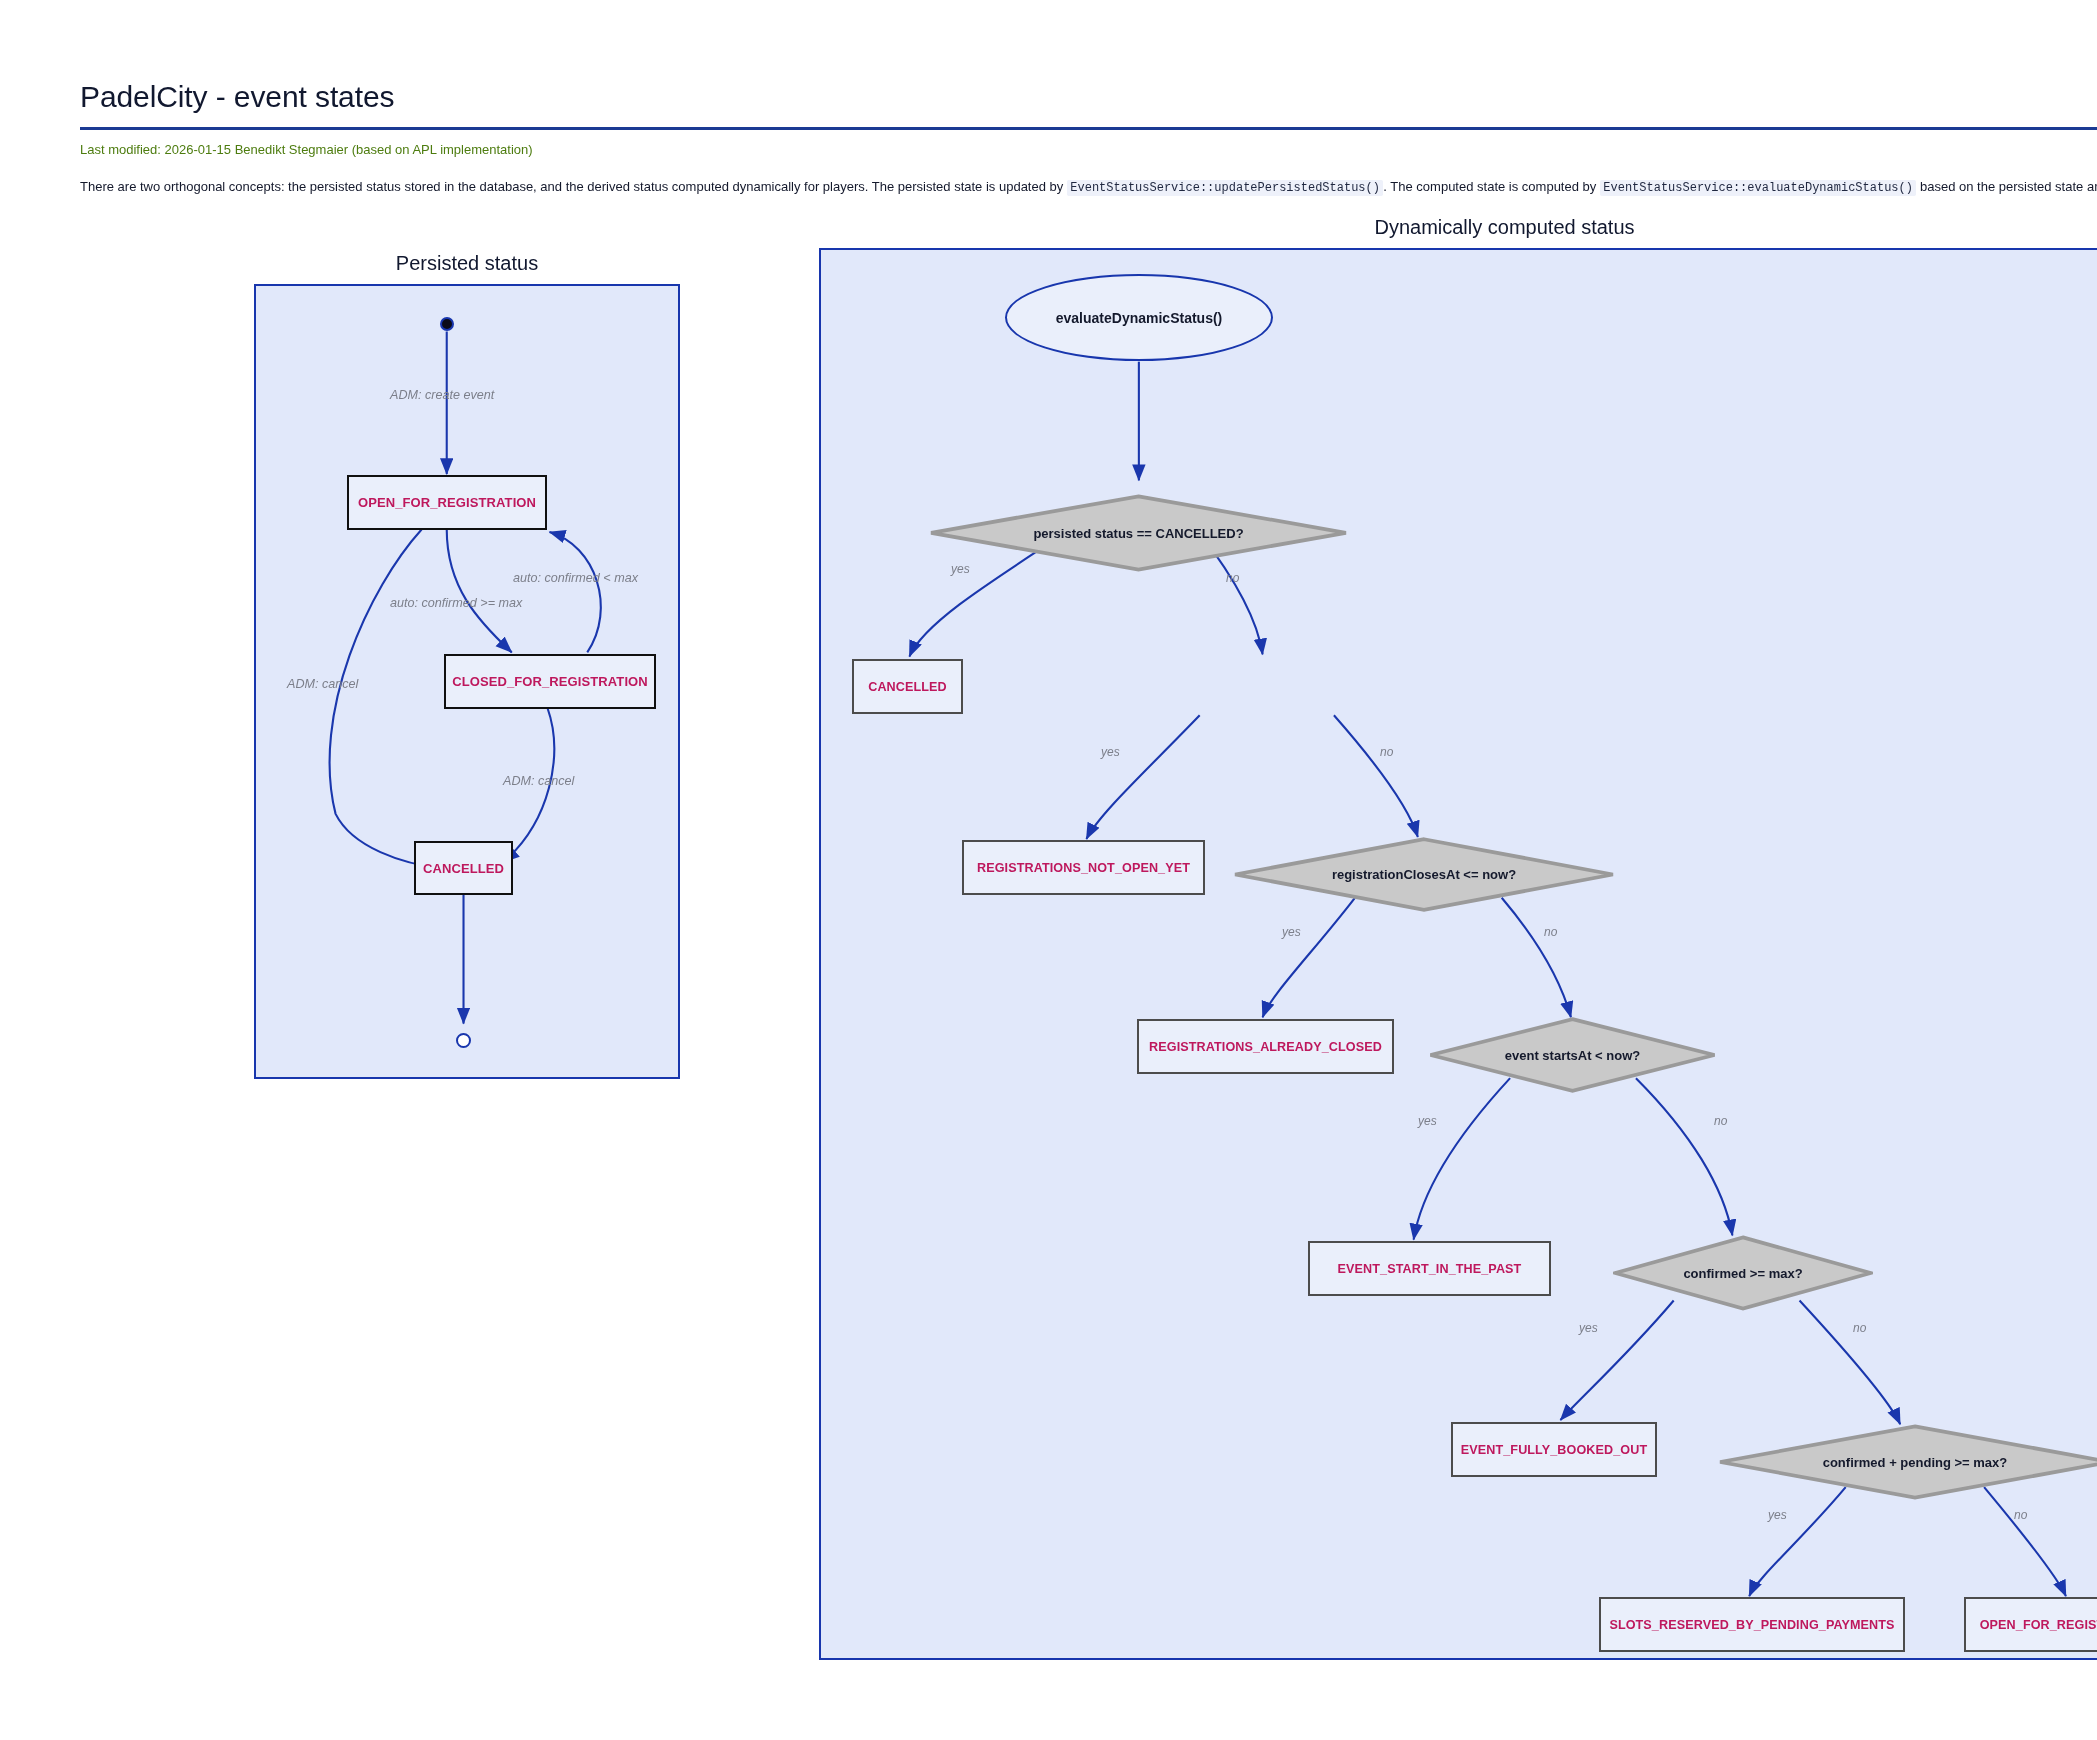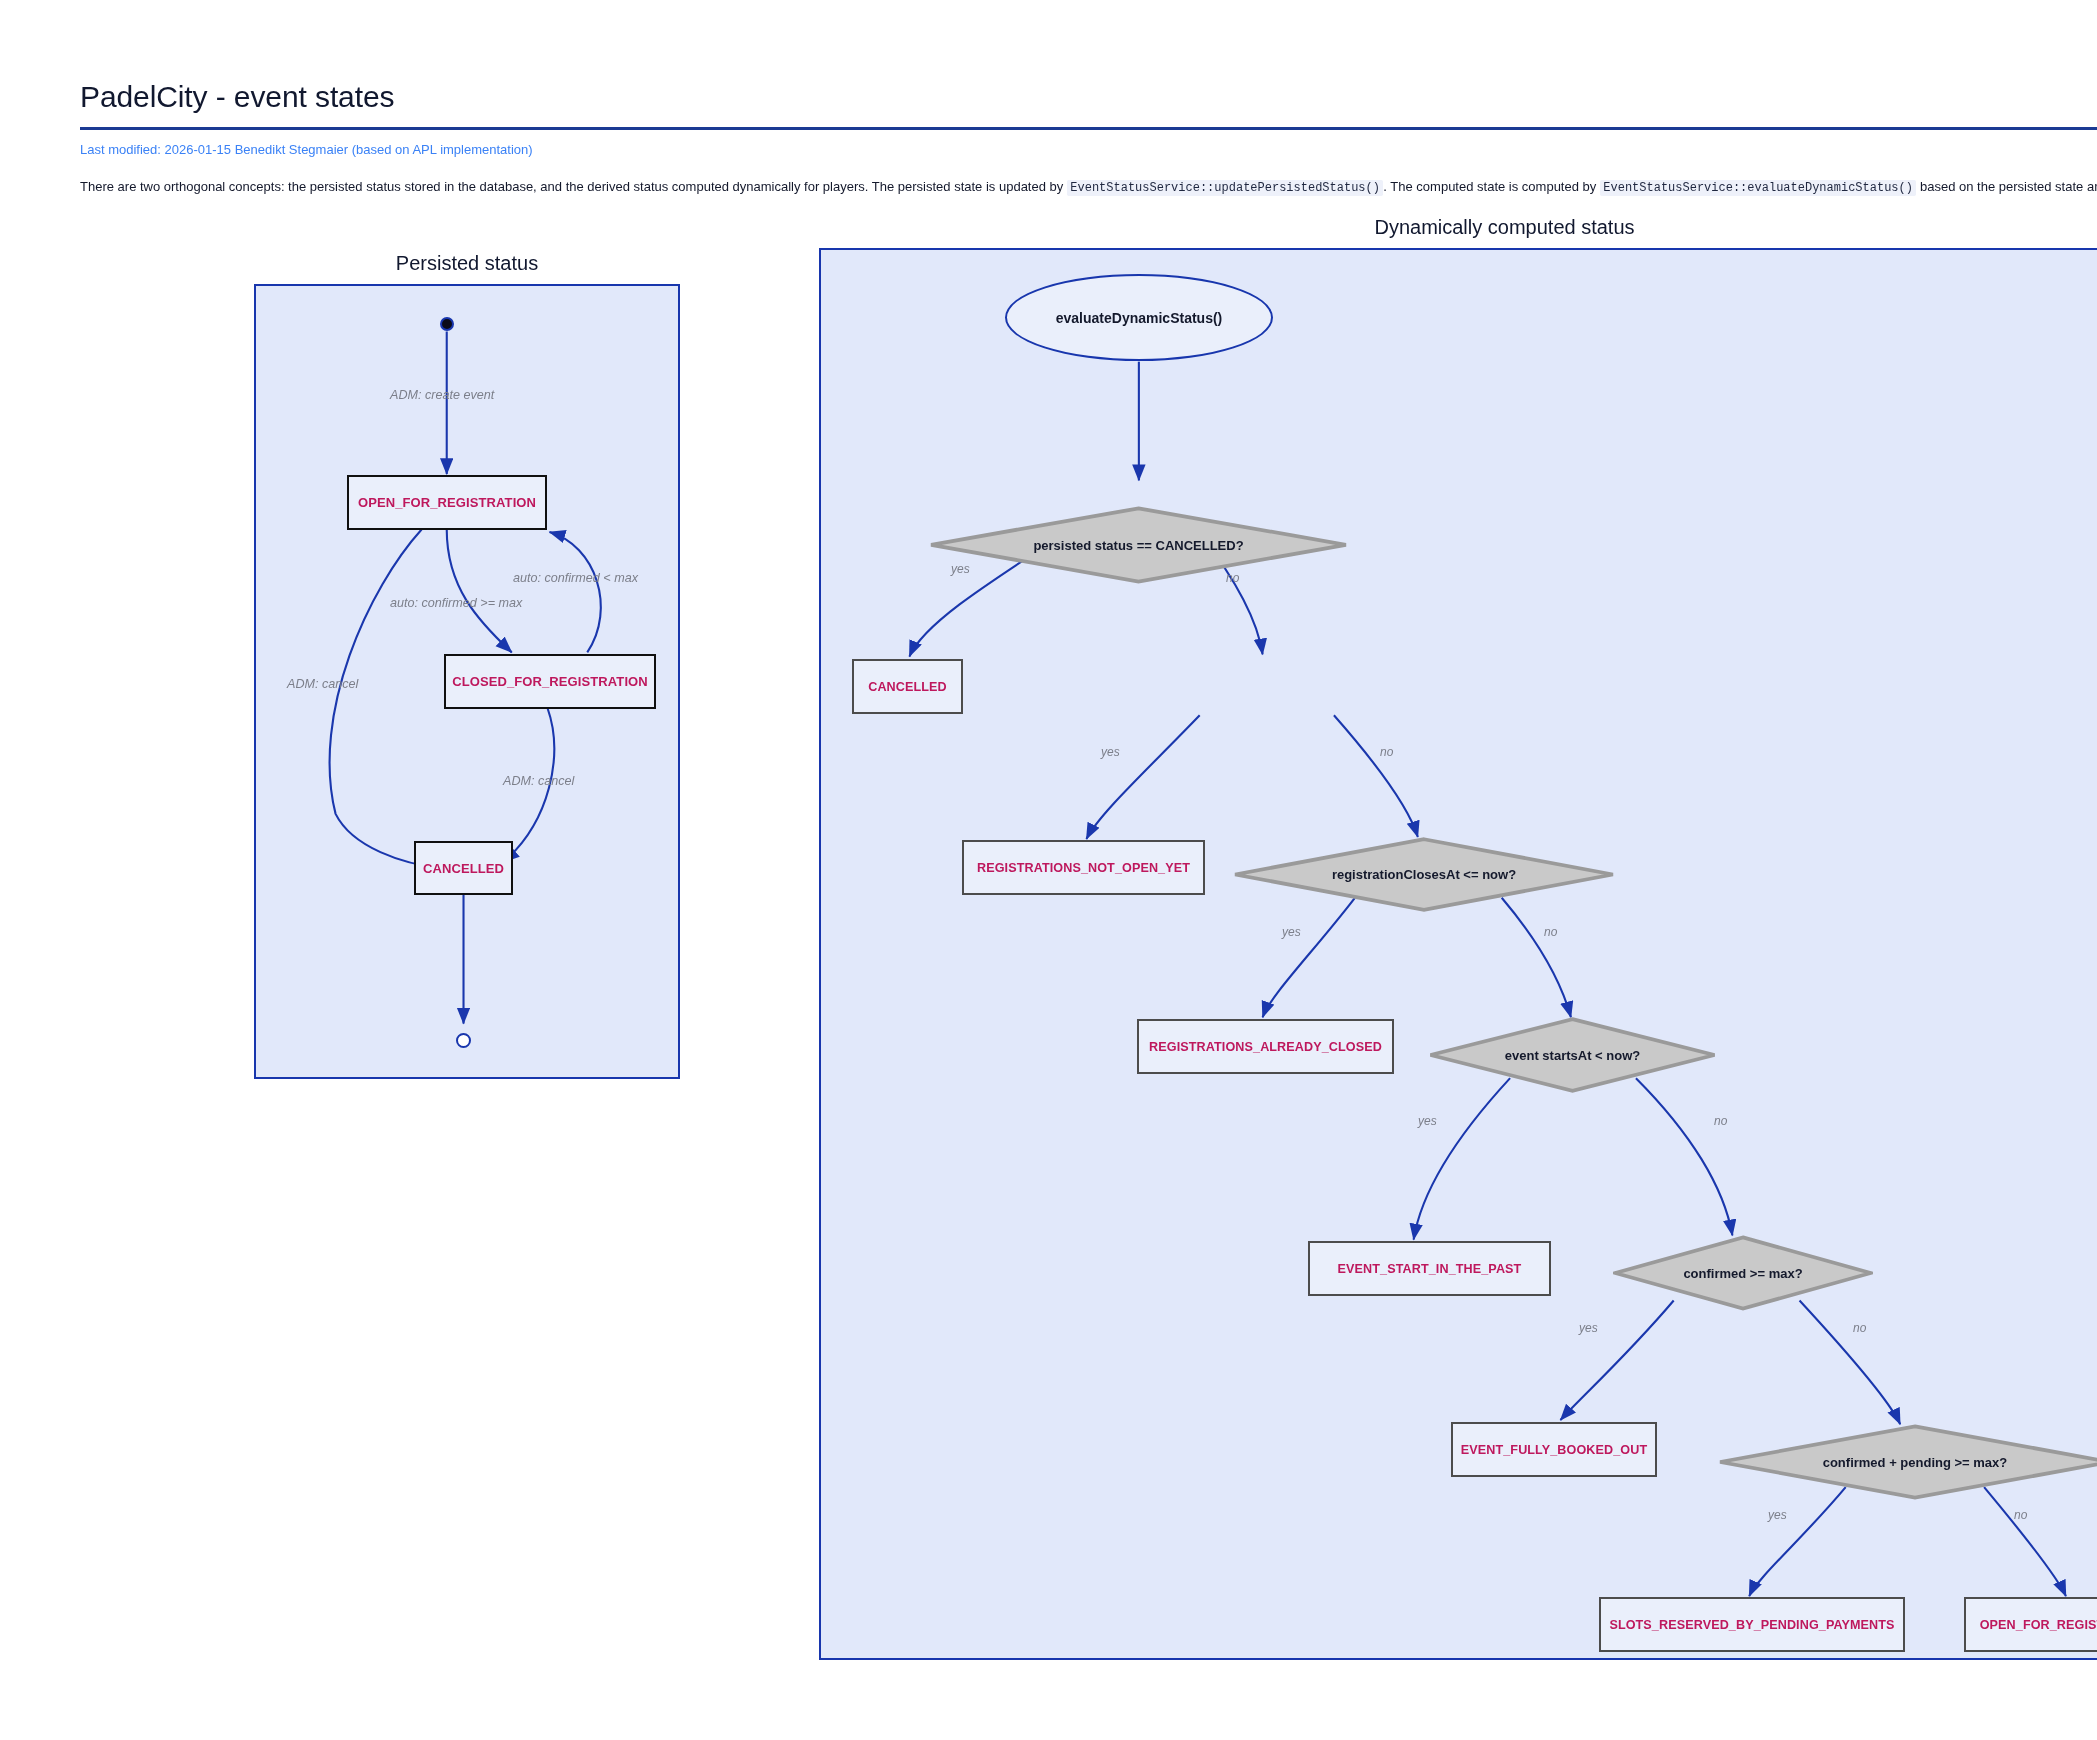--- a/index.html
+++ b/index.html
@@ -33,21 +33,21 @@
     top: 127px;
     width: 2258px;
     height: 2.5px;
     background: #1b3a93;
   }
   .doc-meta {
     position: absolute;
     left: 80px;
     top: 142px;
     font-size: 13px;
-    color: #3b82f6;
+    color: #4d7c0f;
   }
   .doc-para {
     position: absolute;
     left: 80px;
     top: 178px;
     width: 2265px;
     font-size: 13px;
     color: #14192c;
     line-height: 1.35;
     white-space: nowrap;
@@ -261,21 +261,21 @@
   <div class="edge-label" style="left:390px; top:388px;">ADM: create event</div>
   <div class="edge-label" style="left:390px; top:596px;">auto: confirmed &gt;= max</div>
   <div class="edge-label" style="left:513px; top:571px;text-align:center;">auto: confirmed &lt; max</div>
   <div class="edge-label" style="left:287px; top:677px;">ADM: cancel</div>
   <div class="edge-label" style="left:503px; top:774px;">ADM: cancel</div>
 
   <div class="start-ellipse" style="left:1005px; top:274px; width:268px; height:87px;">
     <span>evaluateDynamicStatus()</span>
   </div>
 
-  <div class="diamond-wrap" style="left:929px; top:506px; width:419px; height:78px;">
+  <div class="diamond-wrap" style="left:929px; top:494px; width:419px; height:78px;">
     <svg width="419" height="78" viewBox="0 0 1000 185">
         <polygon points="500,5 995,92 500,180 5,92" fill="#c9c9c9" stroke="#9a9a9a" stroke-width="9"></polygon>
       </svg>
     <div class="diamond-label">persisted status == CANCELLED?</div>
   </div>
 
 
   <div class="diamond-wrap" style="left:1233px; top:837px; width:382px; height:75px;">
     <svg width="382" height="75" viewBox="0 0 910 178">
         <polygon points="455,5 905,89 455,173 5,89" fill="#c9c9c9" stroke="#9a9a9a" stroke-width="9"></polygon>

